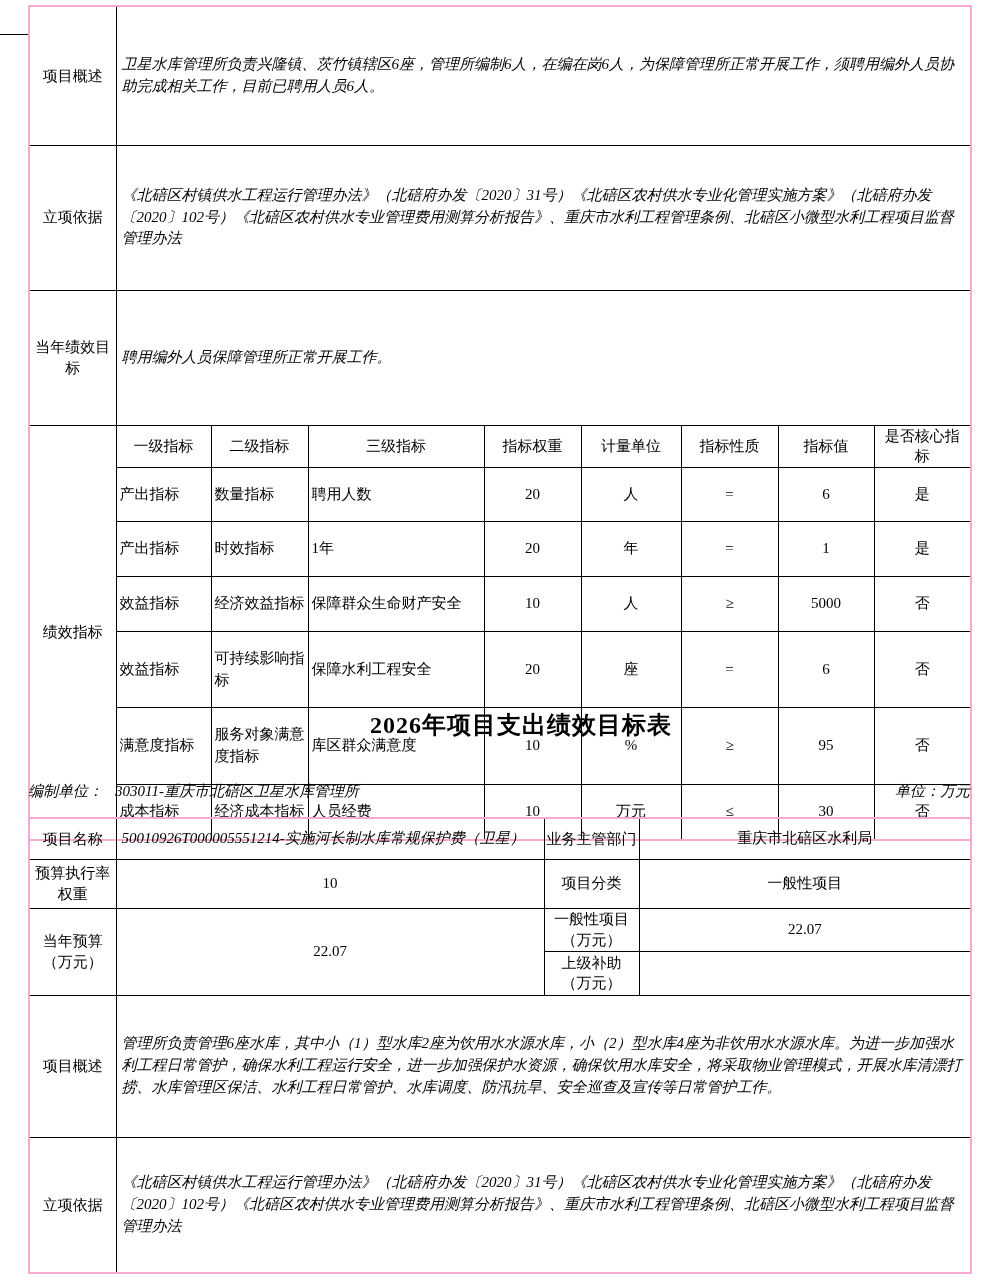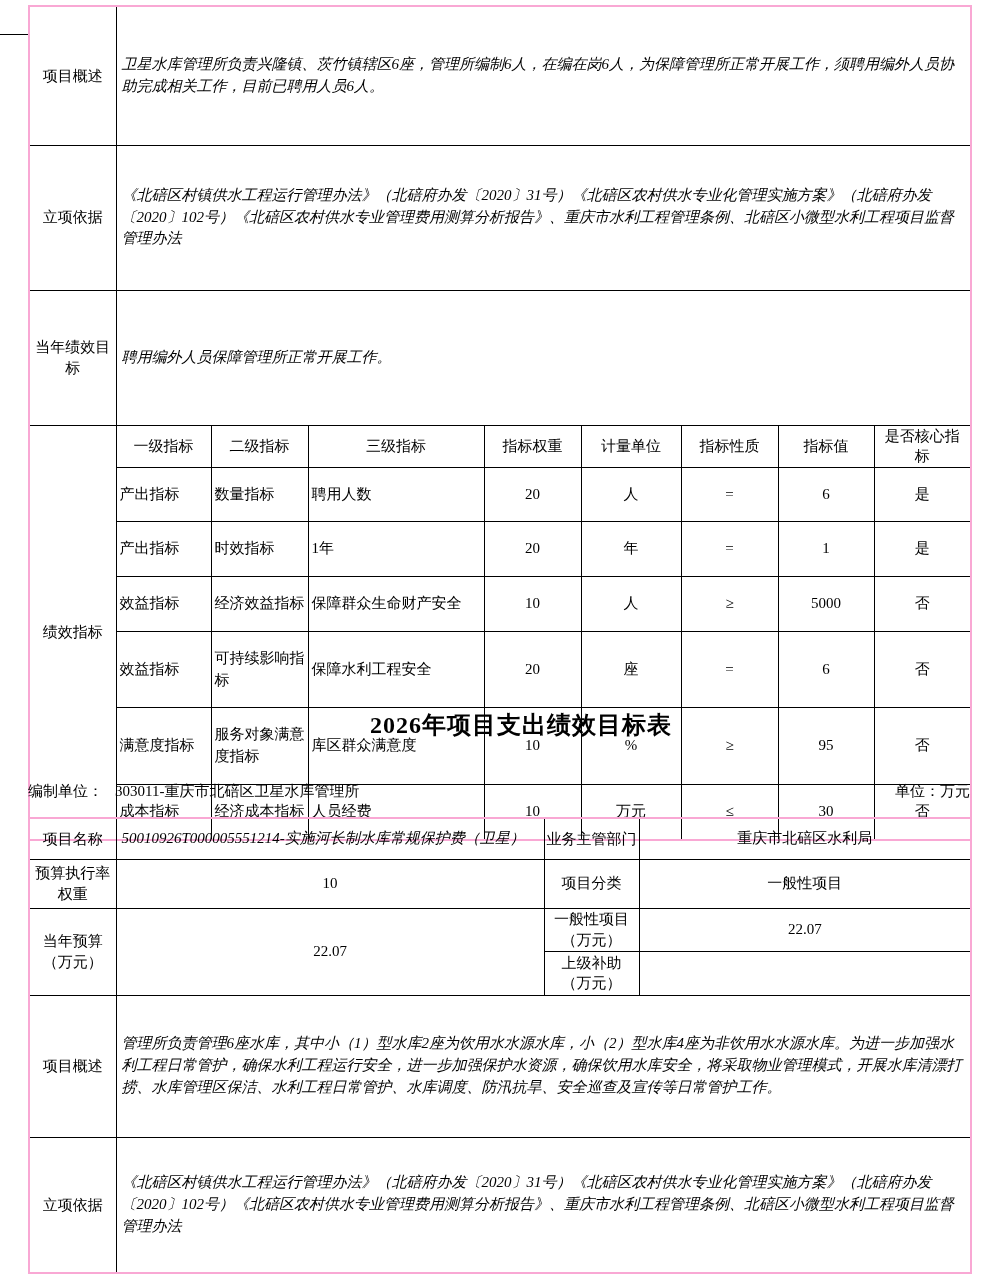--- a/index.html
+++ b/index.html
@@ -23,21 +23,21 @@
   td.ih  { text-align:center; padding:0 8px; line-height:1.35; }
   td.c   { text-align:center; padding:0 3px; }
   td.l   { text-align:left; padding:16px 3px; }
   .pre   { white-space:pre-line; }
   .doc-title {
     position:absolute; top:709px; left:0; width:100%;
     text-align:center; font-size:24px; font-weight:bold; letter-spacing:1px;padding-left:21px;
   }
   .meta {
     position:absolute; top:782px; left:28px; width:942px;
-    display:flex; justify-content:space-between; font-size:15px;
+    display:flex; justify-content:space-between; font-size:15px;font-style:italic;
   }
   .meta .val { margin-left:12px; }
   .artifact { position:absolute; left:0; top:34px; width:28px; height:1px; background:#000; }
 </style>
 </head>
 <body>
 
 <div class="page">
 
   <div class="artifact"></div>

